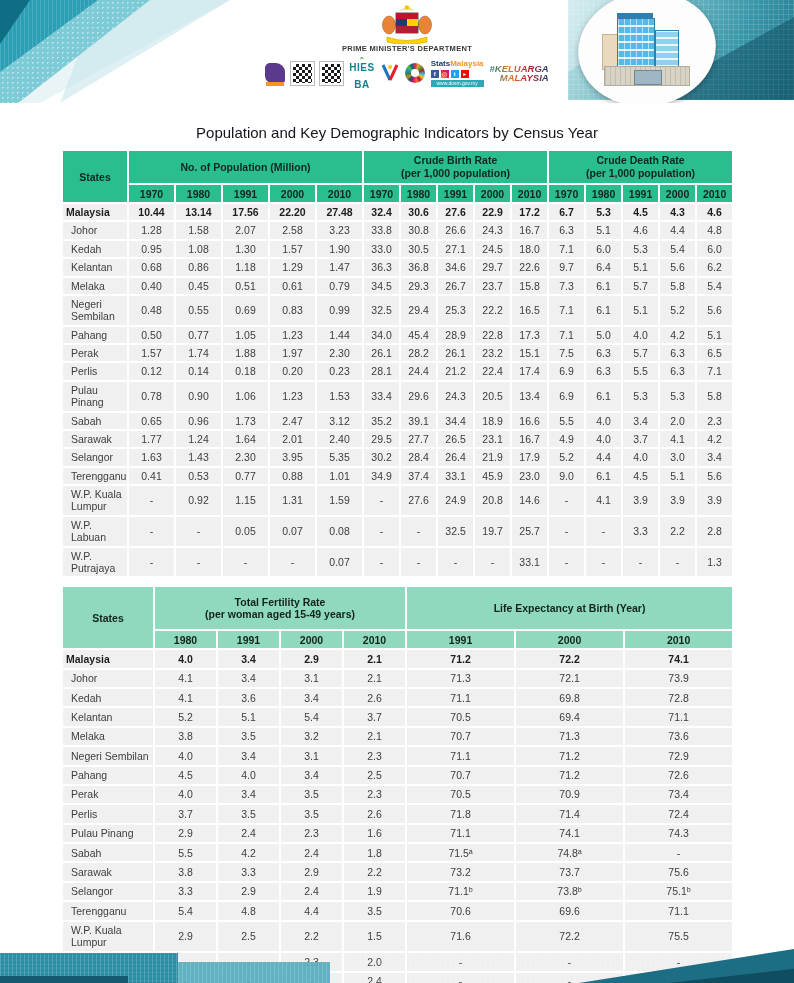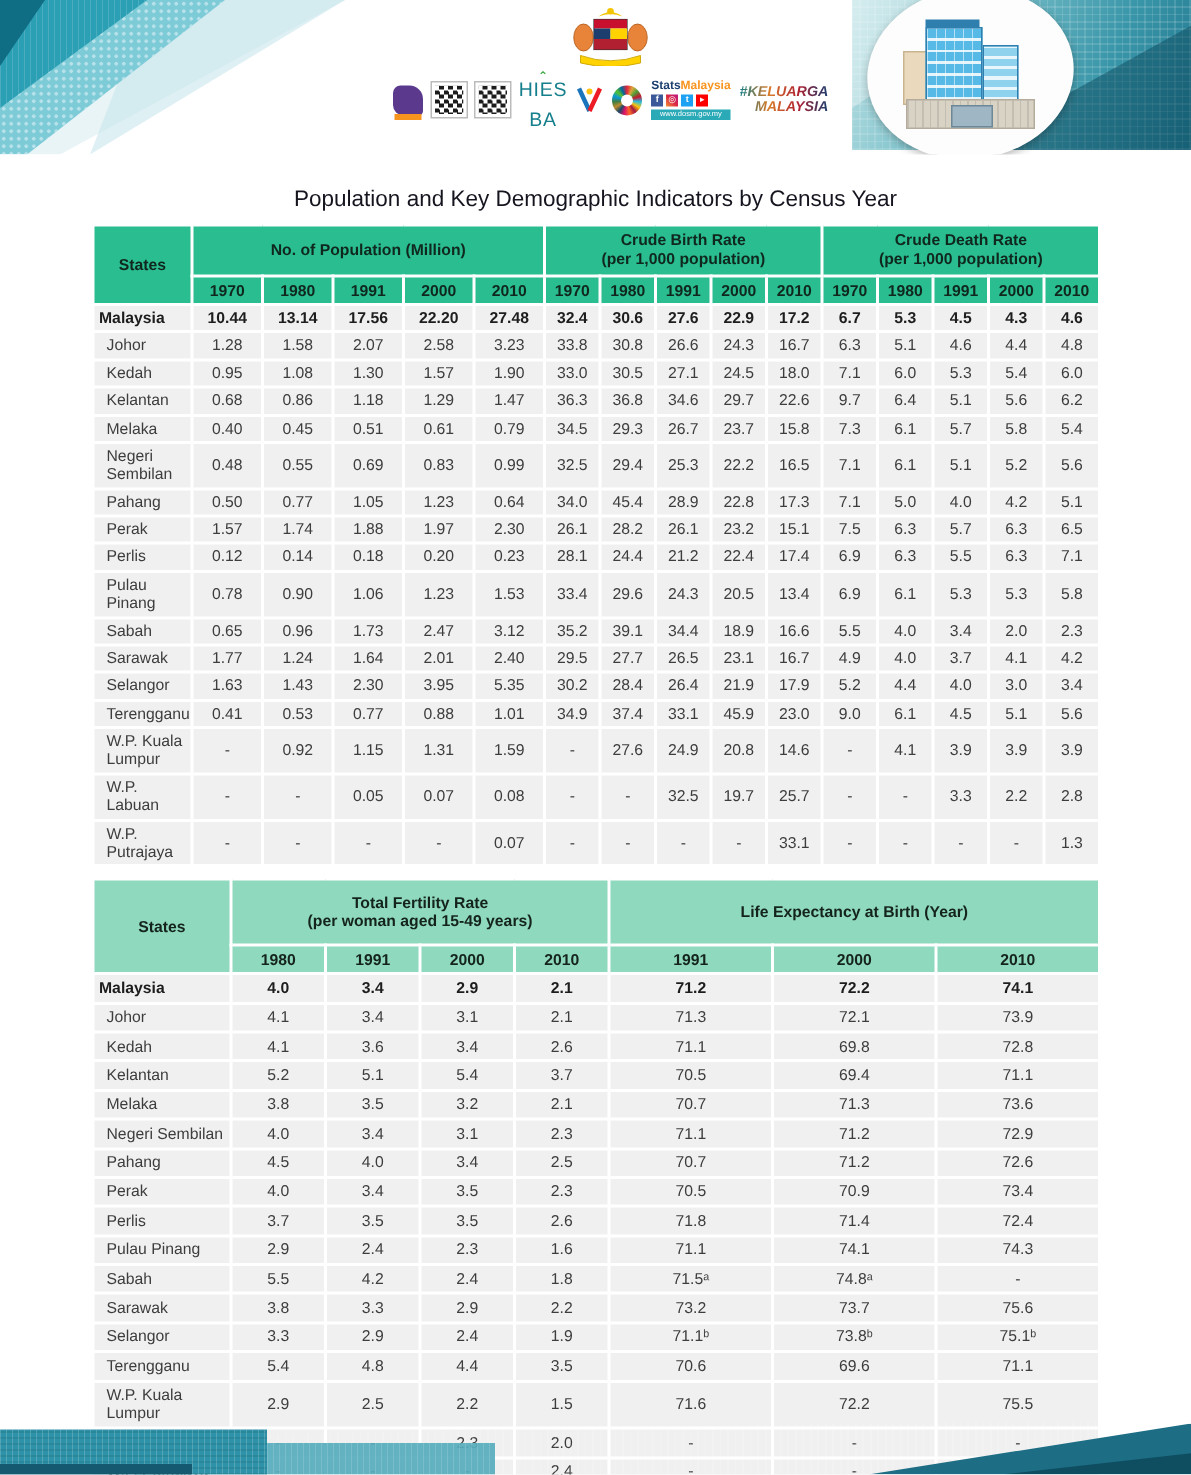--- a/index.html
+++ b/index.html
@@ -51,21 +51,21 @@
   .center{position:absolute;left:242px;top:4px;width:330px;text-align:center;}
   .crest{display:block;margin:0 auto;}
   .dept{font-size:7.5px;font-weight:bold;color:#3a3a3a;letter-spacing:.3px;line-height:1.3;}
   .logos{margin-top:3px;display:flex;align-items:center;justify-content:center;gap:6px;}
   .mascot{width:20px;height:20px;background:#5b3a8e;border-radius:5px 9px 3px 7px;position:relative;}
   .mascot:after{content:"";position:absolute;left:1px;bottom:-3px;width:18px;height:4px;background:#f7941d;}
   .qr{width:19px;height:19px;border:2px solid #fff;outline:1px solid #bbb;
     background:repeating-conic-gradient(#1c1c1c 0% 25%,#fff 0% 50%);background-size:6px 6px;}
   .hies{line-height:1;text-align:center;}
   .hies .roof{color:#3fae49;font-size:8px;font-weight:bold;display:block;height:6px;}
-  .hies .t1,.hies .t2{display:block;font-weight:normal;color:#157f8c;font-size:13px;letter-spacing:.5px;}
+  .hies .t1,.hies .t2{display:block;font-weight:bold;color:#157f8c;font-size:10px;letter-spacing:.5px;}
   .vlogo{width:18px;height:20px;}
   .sdg{width:20px;height:20px;border-radius:50%;position:relative;
     background:conic-gradient(#e5243b,#dda63a,#4c9f38,#c5192d,#26bde2,#fcc30b,#a21942,#fd6925,#dd1367,#19486a,#bf8b2e,#3f7e44,#0a97d9,#56c02b,#00689d,#e5243b);}
   .sdg:after{content:"";position:absolute;left:6px;top:6px;width:8px;height:8px;border-radius:50%;background:#fff;}
   .statsblk{text-align:left;line-height:1;}
   .statsline{font-size:8px;font-weight:bold;}
   .statsline .s1{color:#1b3e6f;}
   .statsline .s2{color:#f7941d;}
   .socials{display:flex;gap:2px;margin:2px 0;}
   .so{width:8px;height:8px;font-size:6px;color:#fff;text-align:center;line-height:8px;font-weight:bold;}
@@ -150,20 +150,21 @@
       <circle cx="28" cy="3.5" r="2.2" fill="#f5c400"></circle>
       <ellipse cx="10" cy="21" rx="6.5" ry="9" fill="#e8833a" stroke="#b35f1d" stroke-width="0.6"></ellipse>
       <ellipse cx="46" cy="21" rx="6.5" ry="9" fill="#e8833a" stroke="#b35f1d" stroke-width="0.6"></ellipse>
       <rect x="17" y="9" width="22" height="20" fill="#fdf6e3" stroke="#333" stroke-width="0.8"></rect>
       <rect x="17" y="9" width="22" height="6" fill="#c8102e"></rect>
       <rect x="17" y="15" width="11" height="7" fill="#1b3e6f"></rect>
       <rect x="28" y="15" width="11" height="7" fill="#ffd200"></rect>
       <rect x="17" y="22" width="22" height="7" fill="#b02030"></rect>
       <path d="M8 33 q20 7 40 0 l0 5 q-20 5 -40 0 z" fill="#ffd200" stroke="#c9a400" stroke-width="0.6"></path>
     </svg>
+    <div class="dept">PRIME MINISTER'S DEPARTMENT</div>
     <div class="logos">
       <div class="mascot"></div>
       <div class="qr"></div>
       <div class="qr"></div>
       <div class="hies">
         <span class="roof">⌃</span>
         <span class="t1">HIES</span>
         <span class="t2">BA</span>
       </div>
       <svg class="vlogo" viewBox="0 0 18 20">
@@ -341,21 +342,21 @@
           <td>5.1</td>
           <td>5.2</td>
           <td>5.6</td>
         </tr>
         <tr>
           <td class="name-cell indent">Pahang</td>
           <td>0.50</td>
           <td>0.77</td>
           <td>1.05</td>
           <td>1.23</td>
-          <td>0.64</td>
+          <td>1.44</td>
           <td>34.0</td>
           <td>45.4</td>
           <td>28.9</td>
           <td>22.8</td>
           <td>17.3</td>
           <td>7.1</td>
           <td>5.0</td>
           <td>4.0</td>
           <td>4.2</td>
           <td>5.1</td>

